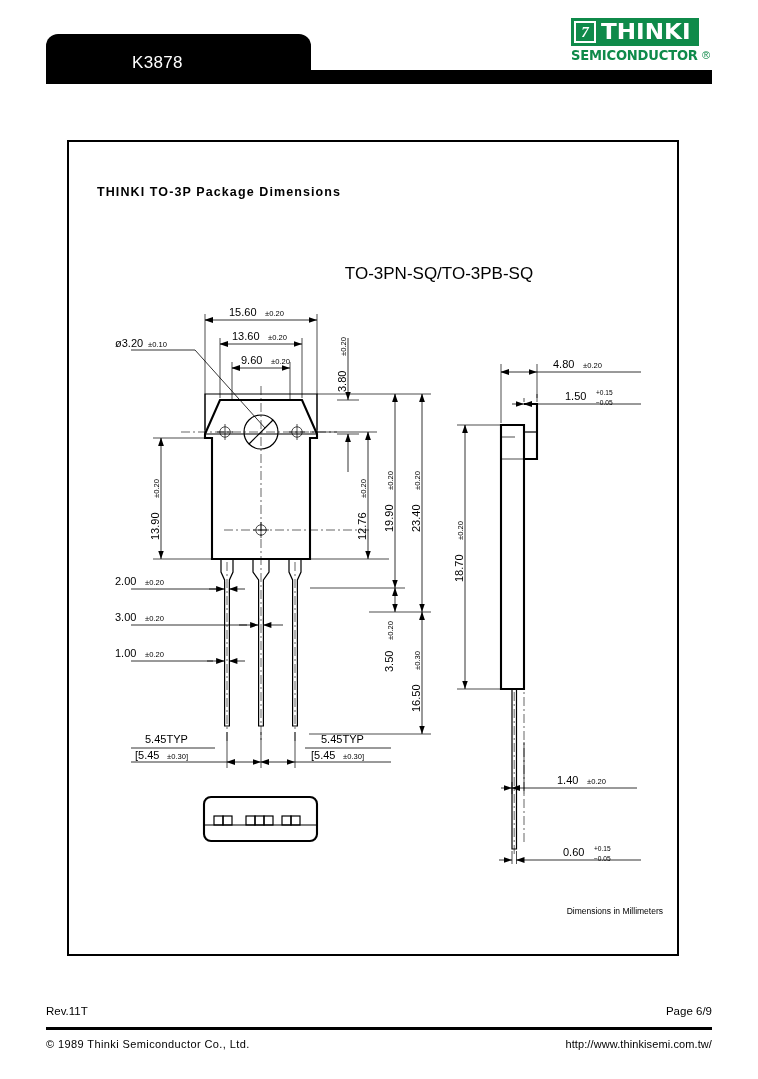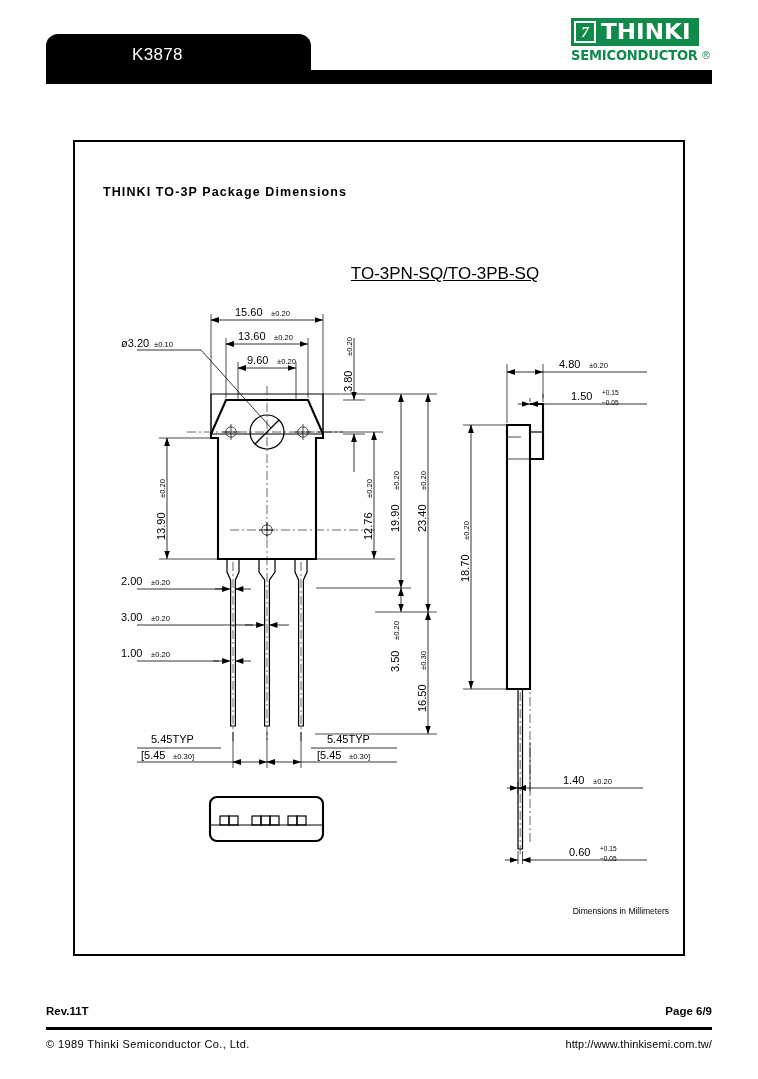--- a/index.html
+++ b/index.html
@@ -34,21 +34,21 @@
     border-radius: 12px 12px 0 0;
   }
   .hdr-tab-fill {
     position: absolute;
     left: 46px; top: 60px;
     width: 265px; height: 20px;
     background: #000000;
   }
   .hdr-title {
     position: absolute;
-    left: 132px; top: 44px;
+    left: 132px; top: 52px;
     font-size: 17px;
     color: #ffffff;
     letter-spacing: .3px;
     line-height: 22px;
   }
 
   
   #logo {
     position: absolute;
     left: 571px; top: 18px;
@@ -99,39 +99,38 @@
   .logo-reg {
     position: absolute;
     left: 131px; top: 31px;
     color: #0f8a4a;
     font-size: 11px;
   }
 
   
   #frame {
     position: absolute;
-    left: 73px; top: 140px;
+    left: 67px; top: 140px;
     width: 612px; height: 816px;
     border: 2px solid #000;
     background: #fff;
   }
   #drw-title {
     position: absolute;
     left: 28px; top: 43px;
     font-size: 12.5px;
     font-weight: bold;
     letter-spacing: 1.1px;
   }
   #pkg-name {
     position: absolute;
     left: 370px; top: 122px;
     transform: translateX(-50%);
     font-size: 17px;
     white-space: nowrap;
-    text-decoration: underline;
   }
   #mm-note {
     position: absolute;
     right: 14px; bottom: 38px;
     font-size: 8.5px;
     padding-left: 36px;
   }
 
   
   #canvas {
@@ -139,21 +138,20 @@
     left: 0; top: 0;
     width: 612px; height: 816px;
   }
 
   
   #footer { position: absolute; left: 0; top: 1005px; width: 758px; }
   .ft-row1 {
     position: absolute; left: 46px; top: 0; width: 666px;
     display: flex; justify-content: space-between;
     font-size: 11.5px;
-    font-weight: bold;
   }
   .ft-rule {
     position: absolute; left: 46px; top: 22px;
     width: 666px; height: 3px; background: #000;
   }
   .ft-row2 {
     position: absolute; left: 46px; top: 33px; width: 666px;
     display: flex; justify-content: space-between;
     font-size: 11px;
   }

